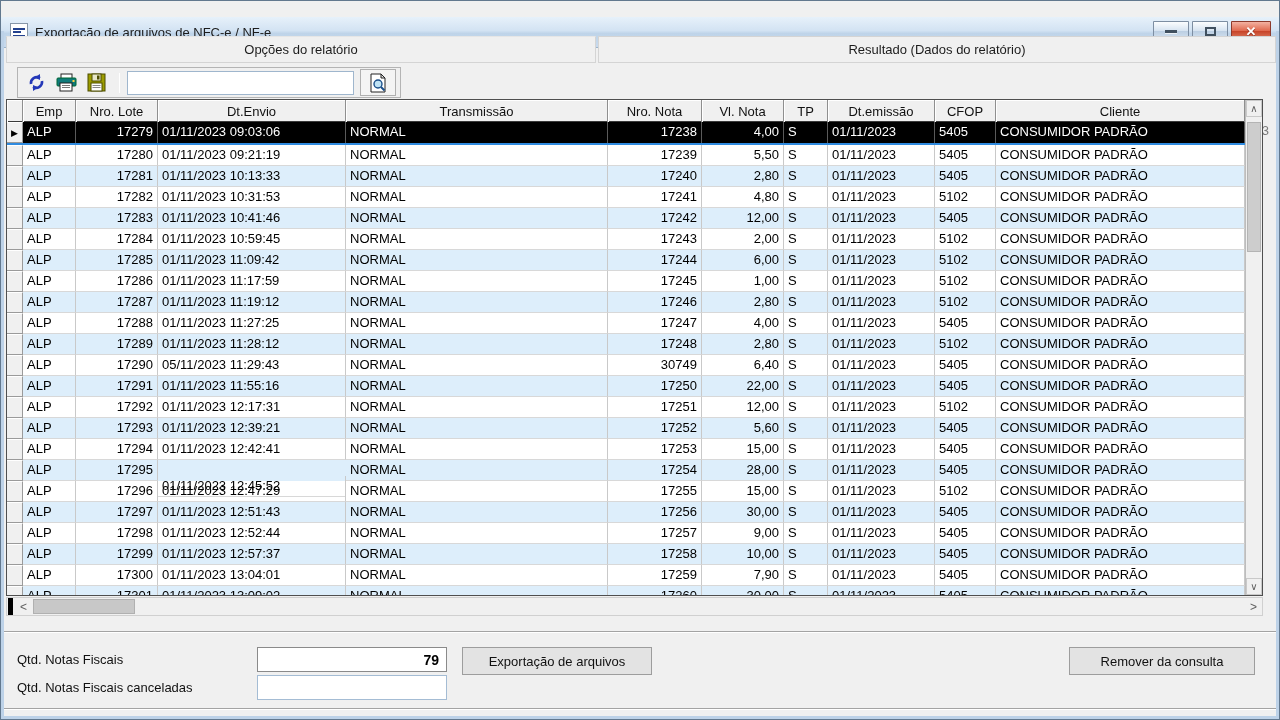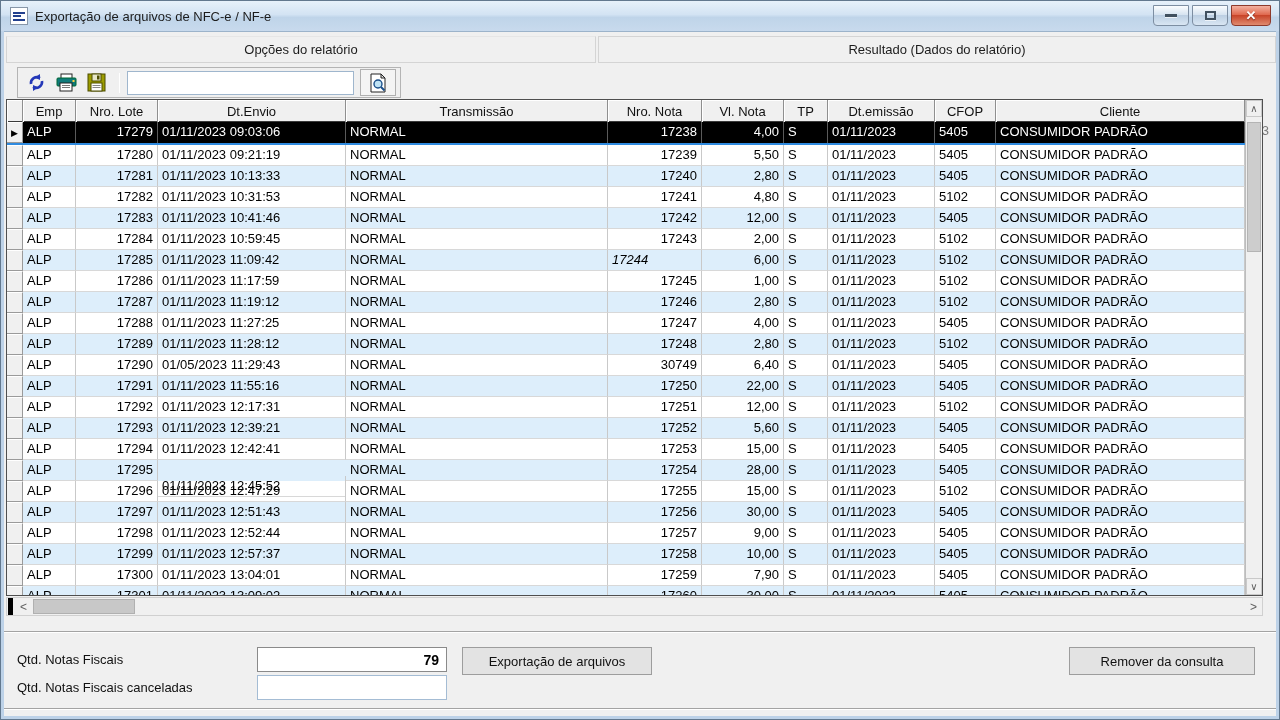--- a/index.html
+++ b/index.html
@@ -9,21 +9,21 @@
     font-family:"Liberation Sans",sans-serif;font-size:13px;color:#000;
     border:1px solid #62788e;overflow:hidden;
   }
   
   .edge{position:absolute;background:#bdd2e8;z-index:5;}
   .edge.left{left:0;top:30px;bottom:0;width:3px;}
   .edge.right{right:0;top:30px;bottom:0;width:3px;}
   .edge.bottom{left:0;right:0;bottom:0;height:3px;}
   
   .titlebar{
-    position:absolute;left:0;top:0;width:1280px;height:31px;
+    position:absolute;left:0;top:16px;width:1280px;height:31px;
     background:linear-gradient(#e7f1fa,#d3e3f3 45%,#bfd4e9 55%,#c8daed);
     border-bottom:1px solid #9cb3ca;display:flex;align-items:center;
   }
   .app-icon{width:18px;height:18px;margin:0 7px 0 9px;background:#fff;border:1px solid #8796a8;
     display:flex;flex-direction:column;justify-content:space-evenly;padding:2px;}
   .app-icon i{display:block;height:2px;background:#23418e;}
   .app-icon i:nth-child(2){width:70%;}
   .wtitle{flex:0 0 auto;color:#1c1c1c;}
   .winbtns{position:absolute;right:10px;top:4px;display:flex;gap:3px;}
   .winbtn{
@@ -285,21 +285,21 @@
           <div class="g-cell" style="width: 107px; text-align: left;">01/11/2023</div>
           <div class="g-cell" style="width: 61px; text-align: left;">5102</div>
           <div class="g-cell" style="width: 249px; text-align: left;">CONSUMIDOR PADRÃO</div>
         </div>
         <div class="g-row alt">
           <div class="g-ind"></div>
           <div class="g-cell" style="width: 53px; text-align: left;">ALP</div>
           <div class="g-cell" style="width: 82px; text-align: right;">17285</div>
           <div class="g-cell" style="width: 188px; text-align: left;">01/11/2023 11:09:42</div>
           <div class="g-cell" style="width: 262px; text-align: left;">NORMAL</div>
-          <div class="g-cell" style="width: 94px; text-align: left; font-style: italic;">17244</div>
+          <div class="g-cell" style="width: 94px; text-align: right;">17244</div>
           <div class="g-cell" style="width: 82px; text-align: right;">6,00</div>
           <div class="g-cell" style="width: 44px; text-align: left;">S</div>
           <div class="g-cell" style="width: 107px; text-align: left;">01/11/2023</div>
           <div class="g-cell" style="width: 61px; text-align: left;">5102</div>
           <div class="g-cell" style="width: 249px; text-align: left;">CONSUMIDOR PADRÃO</div>
         </div>
         <div class="g-row">
           <div class="g-ind"></div>
           <div class="g-cell" style="width: 53px; text-align: left;">ALP</div>
           <div class="g-cell" style="width: 82px; text-align: right;">17286</div>
@@ -348,21 +348,21 @@
           <div class="g-cell" style="width: 82px; text-align: right;">2,80</div>
           <div class="g-cell" style="width: 44px; text-align: left;">S</div>
           <div class="g-cell" style="width: 107px; text-align: left;">01/11/2023</div>
           <div class="g-cell" style="width: 61px; text-align: left;">5102</div>
           <div class="g-cell" style="width: 249px; text-align: left;">CONSUMIDOR PADRÃO</div>
         </div>
         <div class="g-row">
           <div class="g-ind"></div>
           <div class="g-cell" style="width: 53px; text-align: left;">ALP</div>
           <div class="g-cell" style="width: 82px; text-align: right;">17290</div>
-          <div class="g-cell" style="width: 188px; text-align: left;">01/05/2023 11:29:43</div>
+          <div class="g-cell" style="width: 188px; text-align: left;">05/11/2023 11:29:43</div>
           <div class="g-cell" style="width: 262px; text-align: left;">NORMAL</div>
           <div class="g-cell" style="width: 94px; text-align: right;">30749</div>
           <div class="g-cell" style="width: 82px; text-align: right;">6,40</div>
           <div class="g-cell" style="width: 44px; text-align: left;">S</div>
           <div class="g-cell" style="width: 107px; text-align: left;">01/11/2023</div>
           <div class="g-cell" style="width: 61px; text-align: left;">5405</div>
           <div class="g-cell" style="width: 249px; text-align: left;">CONSUMIDOR PADRÃO</div>
         </div>
         <div class="g-row alt">
           <div class="g-ind"></div>

